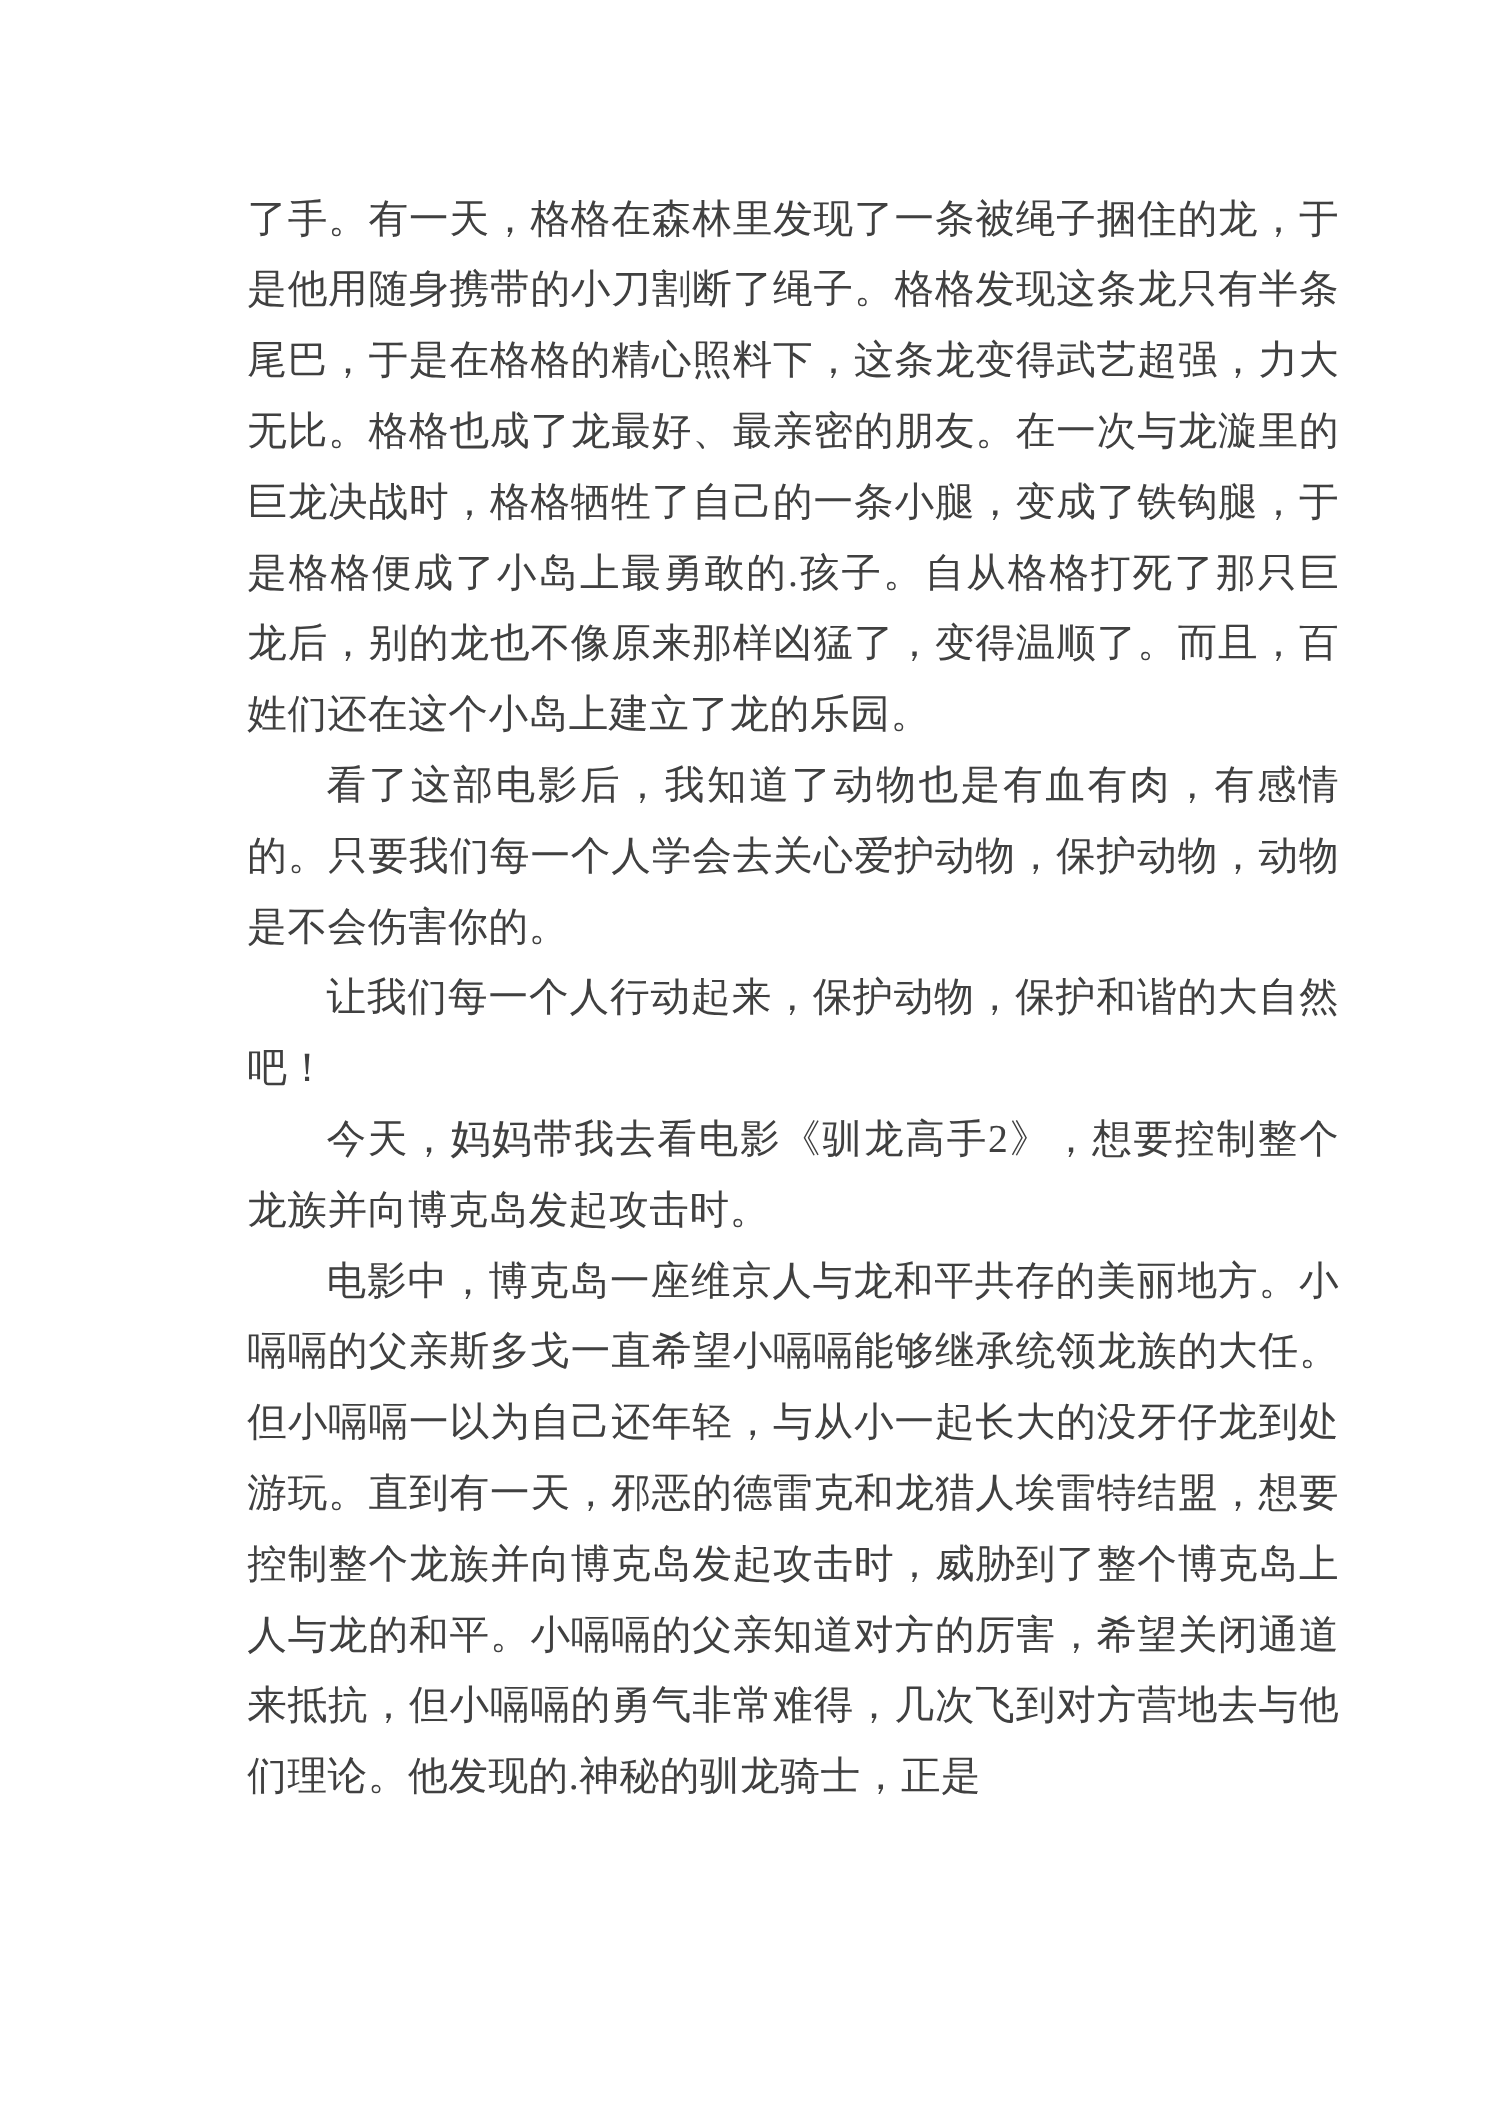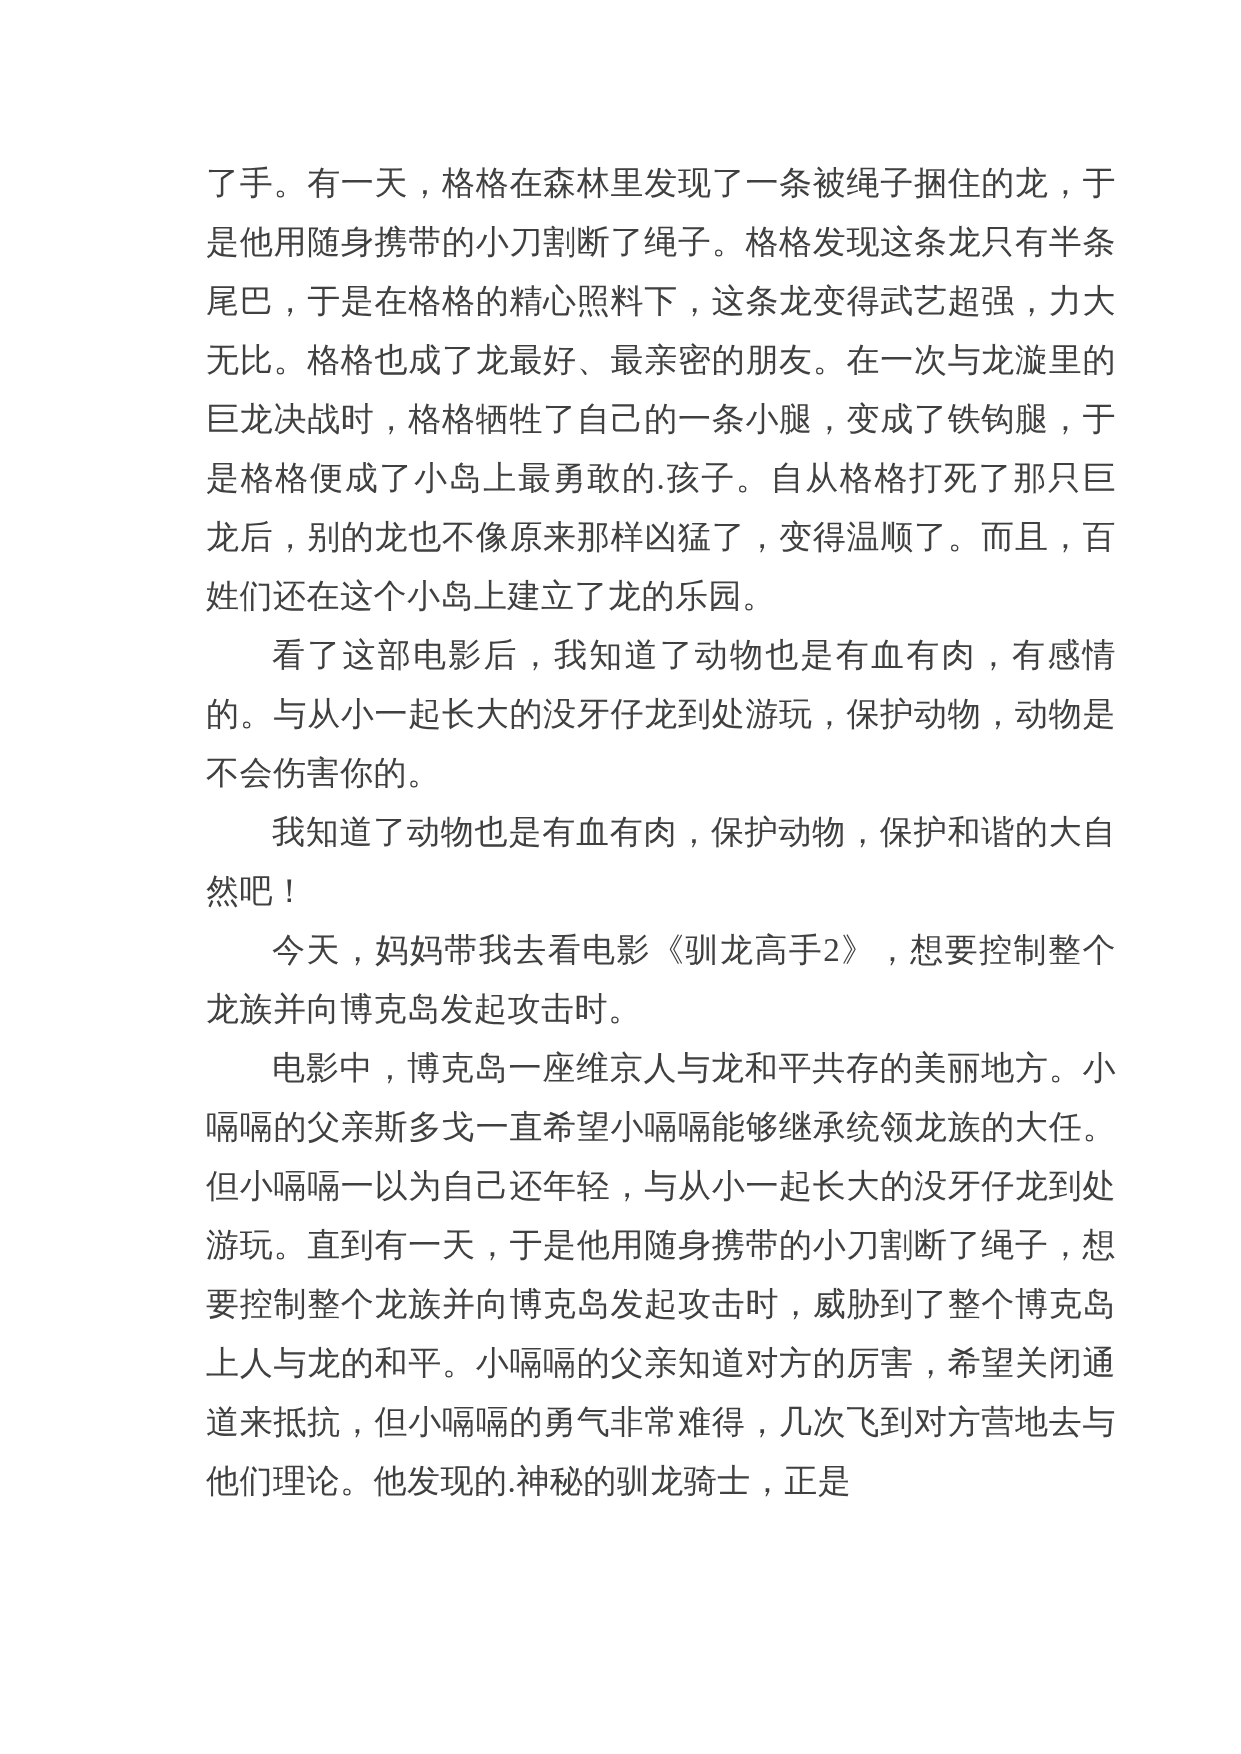--- a/index.html
+++ b/index.html
@@ -38,18 +38,18 @@
   .heading {
     text-indent: 0;
   }
 </style>
 </head>
 <body>
 
 <div class="page">
   <div class="content">
     <p class="para">了手。有一天，格格在森林里发现了一条被绳子捆住的龙，于是他用随身携带的小刀割断了绳子。格格发现这条龙只有半条尾巴，于是在格格的精心照料下，这条龙变得武艺超强，力大无比。格格也成了龙最好、最亲密的朋友。在一次与龙漩里的巨龙决战时，格格牺牲了自己的一条小腿，变成了铁钩腿，于是格格便成了小岛上最勇敢的.孩子。自从格格打死了那只巨龙后，别的龙也不像原来那样凶猛了，变得温顺了。而且，百姓们还在这个小岛上建立了龙的乐园。</p>
-    <p class="para indent">看了这部电影后，我知道了动物也是有血有肉，有感情的。与从小一起长大的没牙仔龙到处游玩，保护动物，动物是不会伤害你的。</p>
-    <p class="para indent">我知道了动物也是有血有肉，保护动物，保护和谐的大自然吧！</p>
+    <p class="para indent">看了这部电影后，我知道了动物也是有血有肉，有感情的。只要我们每一个人学会去关心爱护动物，保护动物，动物是不会伤害你的。</p>
+    <p class="para indent">让我们每一个人行动起来，保护动物，保护和谐的大自然吧！</p>
     <p class="para indent">今天，妈妈带我去看电影《驯龙高手2》，想要控制整个龙族并向博克岛发起攻击时。</p>
-    <p class="para indent">电影中，博克岛一座维京人与龙和平共存的美丽地方。小嗝嗝的父亲斯多戈一直希望小嗝嗝能够继承统领龙族的大任。但小嗝嗝一以为自己还年轻，与从小一起长大的没牙仔龙到处游玩。直到有一天，于是他用随身携带的小刀割断了绳子，想要控制整个龙族并向博克岛发起攻击时，威胁到了整个博克岛上人与龙的和平。小嗝嗝的父亲知道对方的厉害，希望关闭通道来抵抗，但小嗝嗝的勇气非常难得，几次飞到对方营地去与他们理论。他发现的.神秘的驯龙骑士，正是</p>
+    <p class="para indent">电影中，博克岛一座维京人与龙和平共存的美丽地方。小嗝嗝的父亲斯多戈一直希望小嗝嗝能够继承统领龙族的大任。但小嗝嗝一以为自己还年轻，与从小一起长大的没牙仔龙到处游玩。直到有一天，邪恶的德雷克和龙猎人埃雷特结盟，想要控制整个龙族并向博克岛发起攻击时，威胁到了整个博克岛上人与龙的和平。小嗝嗝的父亲知道对方的厉害，希望关闭通道来抵抗，但小嗝嗝的勇气非常难得，几次飞到对方营地去与他们理论。他发现的.神秘的驯龙骑士，正是</p>
   </div>
 </div>
 
 </body></html>

